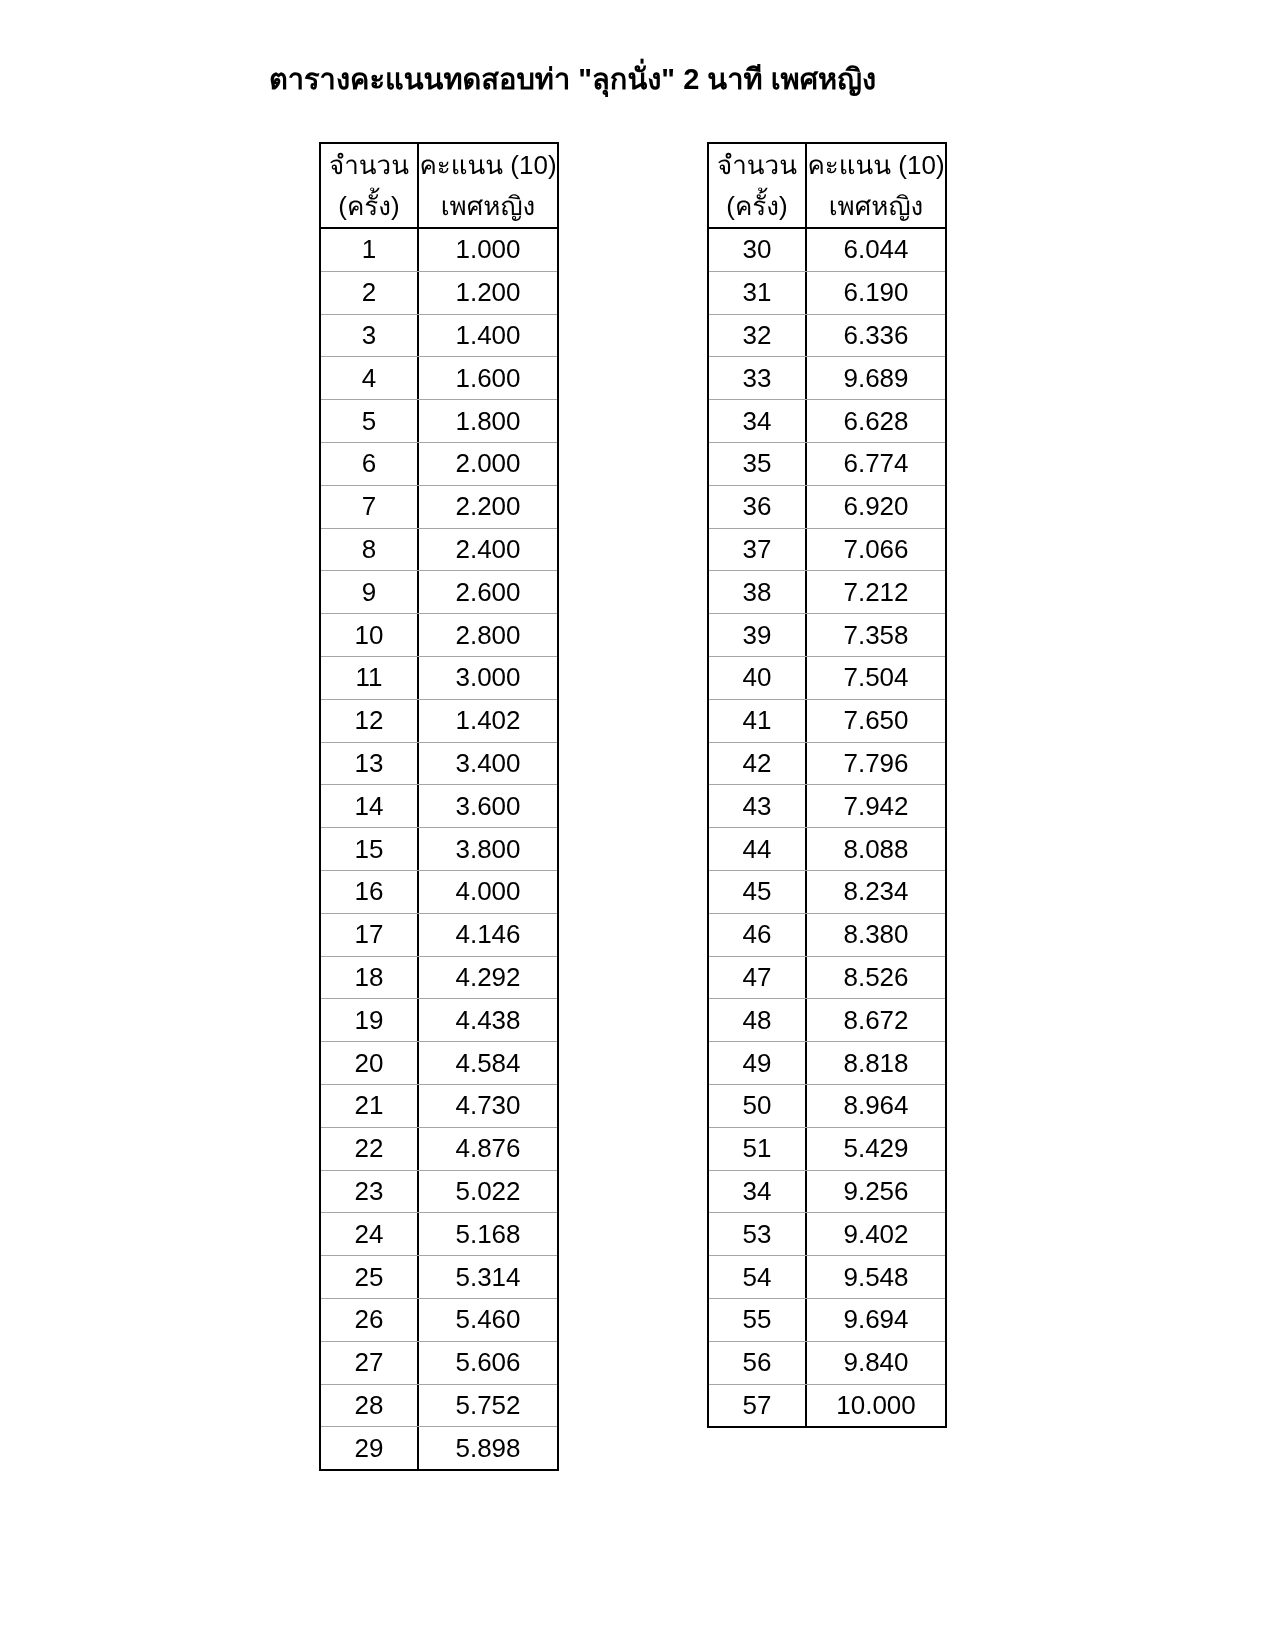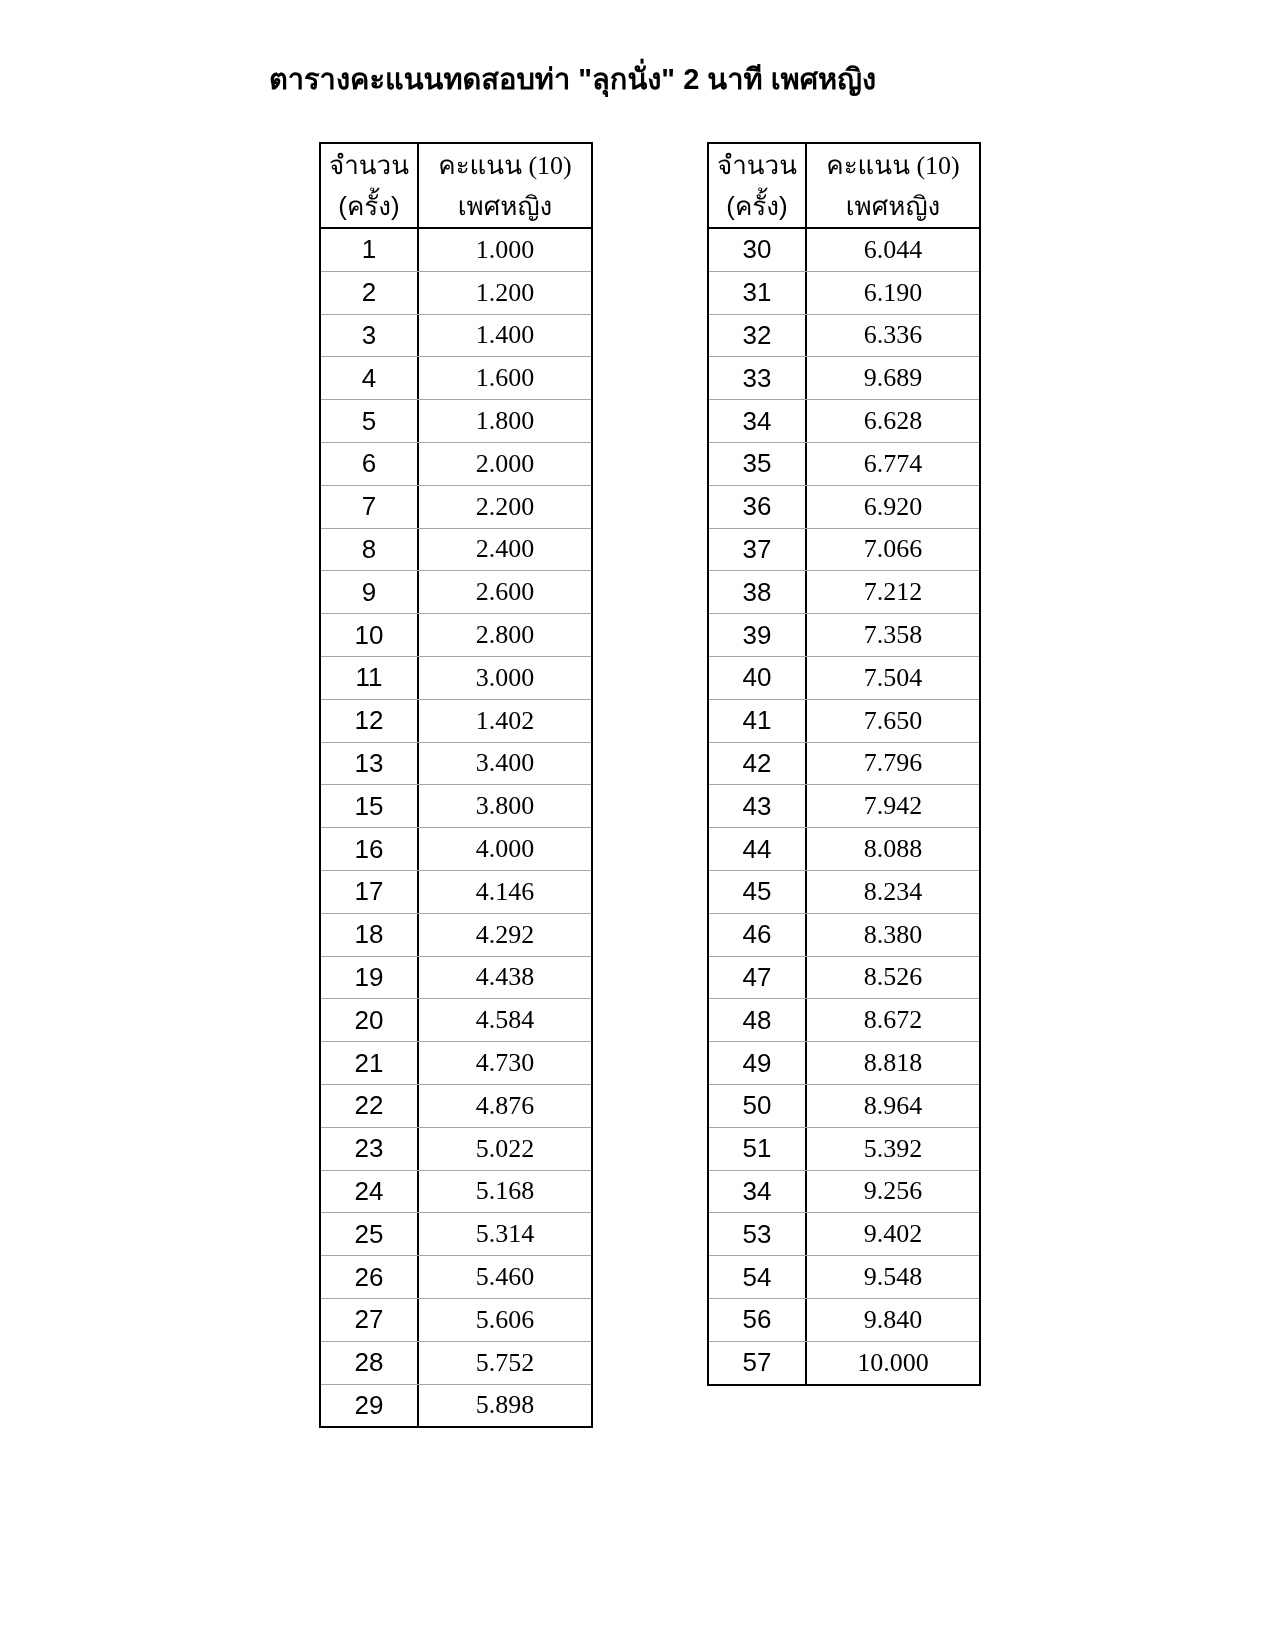--- a/index.html
+++ b/index.html
@@ -45,21 +45,21 @@
     font-size: 26px;
     line-height: 41px;
   }
   .c-count {
     width: 98px;
     border-right: 2px solid #000000;
     box-sizing: border-box;
     padding-right: 2px;
   }
   .c-count { padding-right: 0; }
-  .c-score { width: 172px; font-family: Liberation Serif, serif; }
+  .c-score { width: 138px; }
 
   .trow {
     display: flex;
     border-bottom: 1px solid #a6a6a6;
   }
   .trow:last-child { border-bottom: none; }
   .trow .cell {
     height: 41.8px;
     display: flex;
     justify-content: center;
@@ -130,20 +130,24 @@
       </div>
       <div class="trow">
         <div class="cell c-count">12</div>
         <div class="cell c-score">1.402</div>
       </div>
       <div class="trow">
         <div class="cell c-count">13</div>
         <div class="cell c-score">3.400</div>
       </div>
       <div class="trow">
+        <div class="cell c-count">14</div>
+        <div class="cell c-score">3.600</div>
+      </div>
+      <div class="trow">
         <div class="cell c-count">15</div>
         <div class="cell c-score">3.800</div>
       </div>
       <div class="trow">
         <div class="cell c-count">16</div>
         <div class="cell c-score">4.000</div>
       </div>
       <div class="trow">
         <div class="cell c-count">17</div>
         <div class="cell c-score">4.146</div>
@@ -290,35 +294,39 @@
       <div class="trow">
         <div class="cell c-count">49</div>
         <div class="cell c-score">8.818</div>
       </div>
       <div class="trow">
         <div class="cell c-count">50</div>
         <div class="cell c-score">8.964</div>
       </div>
       <div class="trow">
         <div class="cell c-count">51</div>
-        <div class="cell c-score">5.392</div>
+        <div class="cell c-score">5.429</div>
       </div>
       <div class="trow">
         <div class="cell c-count">34</div>
         <div class="cell c-score">9.256</div>
       </div>
       <div class="trow">
         <div class="cell c-count">53</div>
         <div class="cell c-score">9.402</div>
       </div>
       <div class="trow">
         <div class="cell c-count">54</div>
         <div class="cell c-score">9.548</div>
       </div>
       <div class="trow">
+        <div class="cell c-count">55</div>
+        <div class="cell c-score">9.694</div>
+      </div>
+      <div class="trow">
         <div class="cell c-count">56</div>
         <div class="cell c-score">9.840</div>
       </div>
       <div class="trow">
         <div class="cell c-count">57</div>
         <div class="cell c-score">10.000</div>
       </div>
     </div>
 </div>
 

